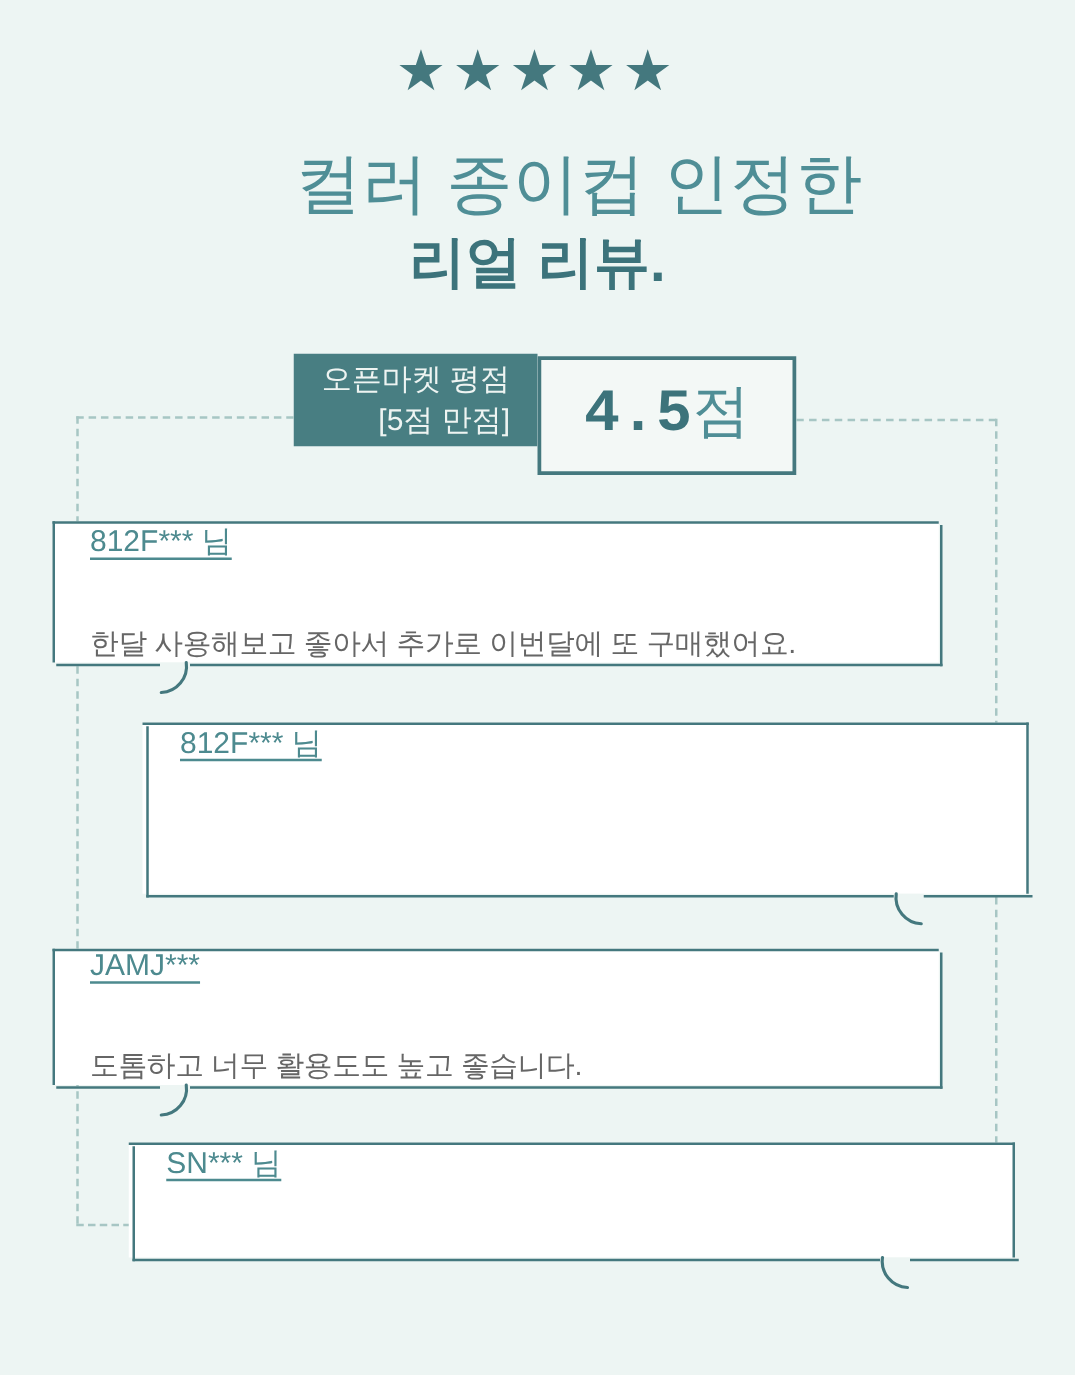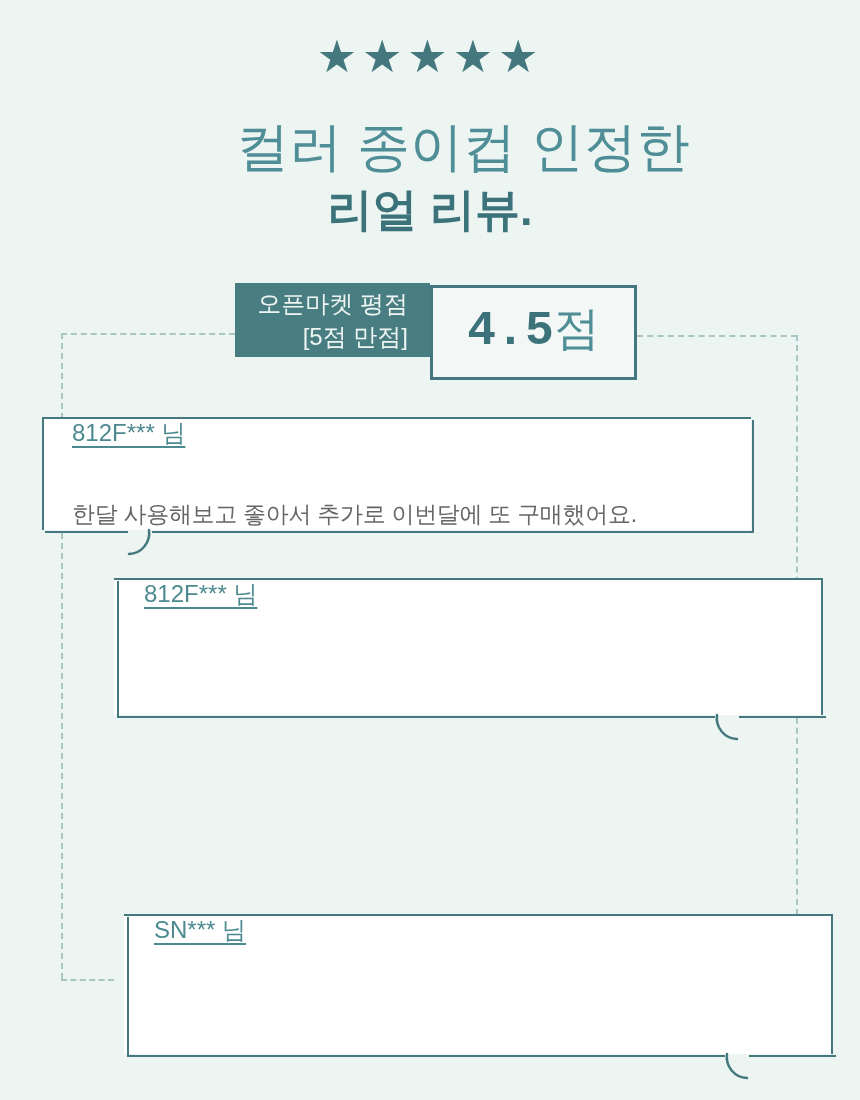--- a/index.html
+++ b/index.html
@@ -80,21 +80,21 @@
   }
   .bubble.tail-left  .tail-gap{left:86px;}
   .bubble.tail-right .tail-gap{left:601px;}
   .tail-svg{position:absolute;top:100%;margin-top:-2px;z-index:4;}
   .bubble.tail-left  .tail-svg{left:84px;}
   .bubble.tail-right .tail-svg{left:600px;}
 
   .bubble1{left:42px; top:417px;width:709px;height:113px;}
   .bubble2{left:114px;top:578px;width:709px;height:137px;}
   .bubble3{left:42px; top:759px;width:709px;height:109px;}
-  .bubble4{left:124px;top:914px;width:709px;height:140px;}
+  .bubble4{left:103px;top:914px;width:709px;height:92px;}
 </style>
 </head>
 <body>
 
 <div class="canvas">
 
   <div class="dash h dash-left-top"></div>
   <div class="dash h dash-right-top"></div>
   <div class="dash v dash-left-vert"></div>
   <div class="dash h dash-left-bot"></div>
@@ -133,20 +133,32 @@
     <div class="frameB"></div>
     <div class="content">
       <span class="review-user">812F*** 님</span>
     </div>
     <div class="tail-gap"></div>
     <svg class="tail-svg" width="26" height="28" viewBox="0 0 26 28">
       <path d="M3 2 A21 21 0 0 0 23 26" fill="none" stroke="#44787e" stroke-width="2.5" stroke-linecap="round"></path>
     </svg>
   </div>
 
+  <div class="bubble bubble3 tail-left">
+    <div class="frameA"></div>
+    <div class="frameB"></div>
+    <div class="content">
+      <span class="review-user">JAMJ***</span>
+      <span class="review-text">도톰하고 너무 활용도도 높고 좋습니다.</span>
+    </div>
+    <div class="tail-gap"></div>
+    <svg class="tail-svg" width="26" height="28" viewBox="0 0 26 28">
+      <path d="M23 2 A21 21 0 0 1 3 26" fill="none" stroke="#44787e" stroke-width="2.5" stroke-linecap="round"></path>
+    </svg>
+  </div>
 
   <div class="bubble bubble4 tail-right">
     <div class="frameA"></div>
     <div class="frameB"></div>
     <div class="content">
       <span class="review-user">SN*** 님</span>
     </div>
     <div class="tail-gap"></div>
     <svg class="tail-svg" width="26" height="28" viewBox="0 0 26 28">
       <path d="M3 2 A21 21 0 0 0 23 26" fill="none" stroke="#44787e" stroke-width="2.5" stroke-linecap="round"></path>

